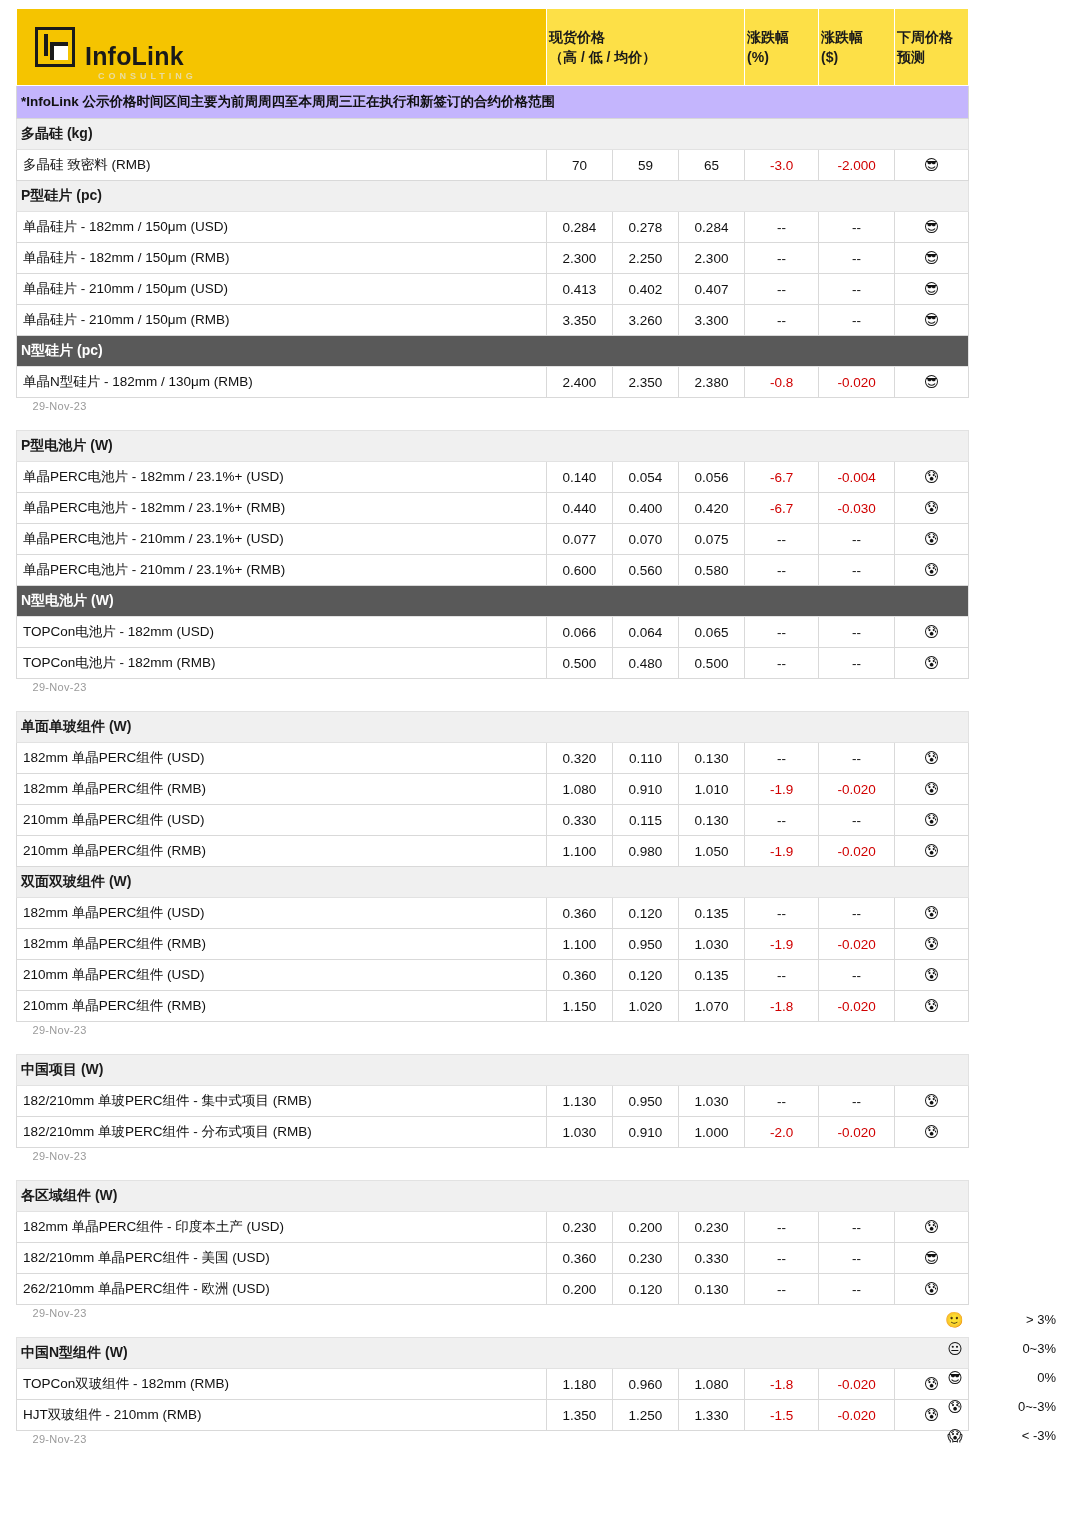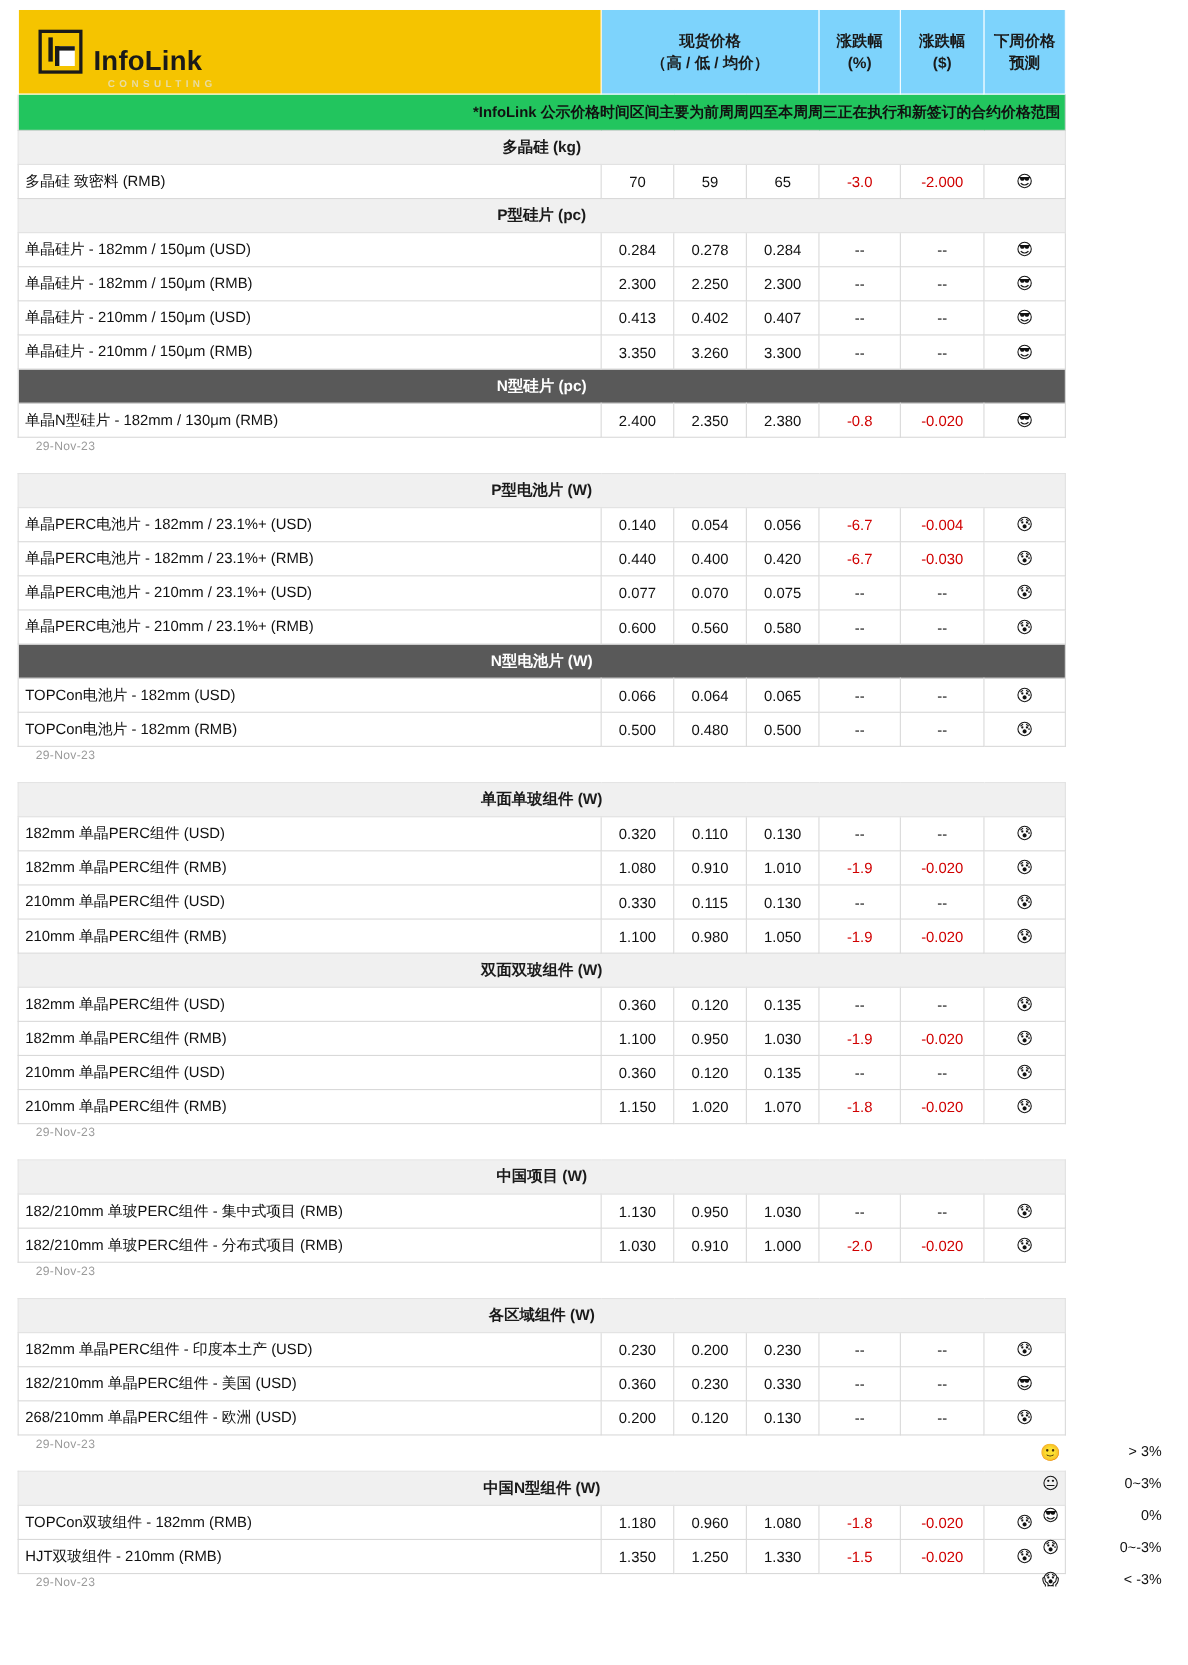--- a/index.html
+++ b/index.html
@@ -16,23 +16,23 @@
     padding: 8px 0 0 0;
   }
   .sheet {
     width: 940px;
     margin: 0 16px;
     border-collapse: collapse;
     table-layout: fixed;
   }
   
   .hdr-row td {
-    background: #7dd3fc;
+    background: #fde047;
     border: 1px solid #ffffff;
-    text-align: center;
+    text-align: left;
     vertical-align: middle;
     font-size: 14px;
     font-weight: bold;
     color: #1a1a1a;
     padding: 4px 2px;
     height: 72px;
     line-height: 1.45;
   }
   .hdr-logo {
     background: #f5c400 !important;
@@ -62,31 +62,31 @@
     border-left: 4px solid #1a1a1a;
     border-top: 4px solid #1a1a1a;
   }
   .logo-text { line-height: 1; margin-top: 31px; }
   .logo-name { font-size: 25px; font-weight: bold; letter-spacing: .2px; color:#1a1a1a;}
   .logo-sub { font-size: 9px; letter-spacing: 4px; color: #e8dca0; margin-top: 3px; padding-left: 13px; }
 
   
   .note td {
     border: 1px solid #d8d8d8;
-    background: #22c55e;
-    text-align: right;
+    background: #c4b5fd;
+    text-align: left;
     font-size: 13.5px;
     font-weight: bold;
     color: #111;
     padding: 7px 4px;
   }
   
   .sec td {
     border: 1px solid #e2e2e2;
-    text-align: center;
+    text-align: left;
     font-weight: bold;
     font-size: 14px;
     padding: 6px 4px;
   }
   .sec.light td { background: #f0f0f0; color: #1a1a1a; }
   .sec.dark td { background: #595959; color: #ffffff; }
 
   
   .drow td {
     border: 1px solid #d9d9d9;
@@ -435,21 +435,21 @@
         <tr class="drow">
           <td class="name">182/210mm 单晶PERC组件 - 美国 (USD)</td>
           <td class="num">0.360</td>
           <td class="num">0.230</td>
           <td class="num">0.330</td>
           <td class="chg" style="color: rgb(17, 17, 17);">--</td>
           <td class="chg" style="color: rgb(17, 17, 17);">--</td>
           <td class="emoji">😎</td>
         </tr>
         <tr class="drow">
-          <td class="name">268/210mm 单晶PERC组件 - 欧洲 (USD)</td>
+          <td class="name">262/210mm 单晶PERC组件 - 欧洲 (USD)</td>
           <td class="num">0.200</td>
           <td class="num">0.120</td>
           <td class="num">0.130</td>
           <td class="chg" style="color: rgb(17, 17, 17);">--</td>
           <td class="chg" style="color: rgb(17, 17, 17);">--</td>
           <td class="emoji">😰</td>
         </tr>
         <tr>
           <td colspan="7" style="border: none; padding: 0px;">
             <div class="stamp">29-Nov-23</div>

